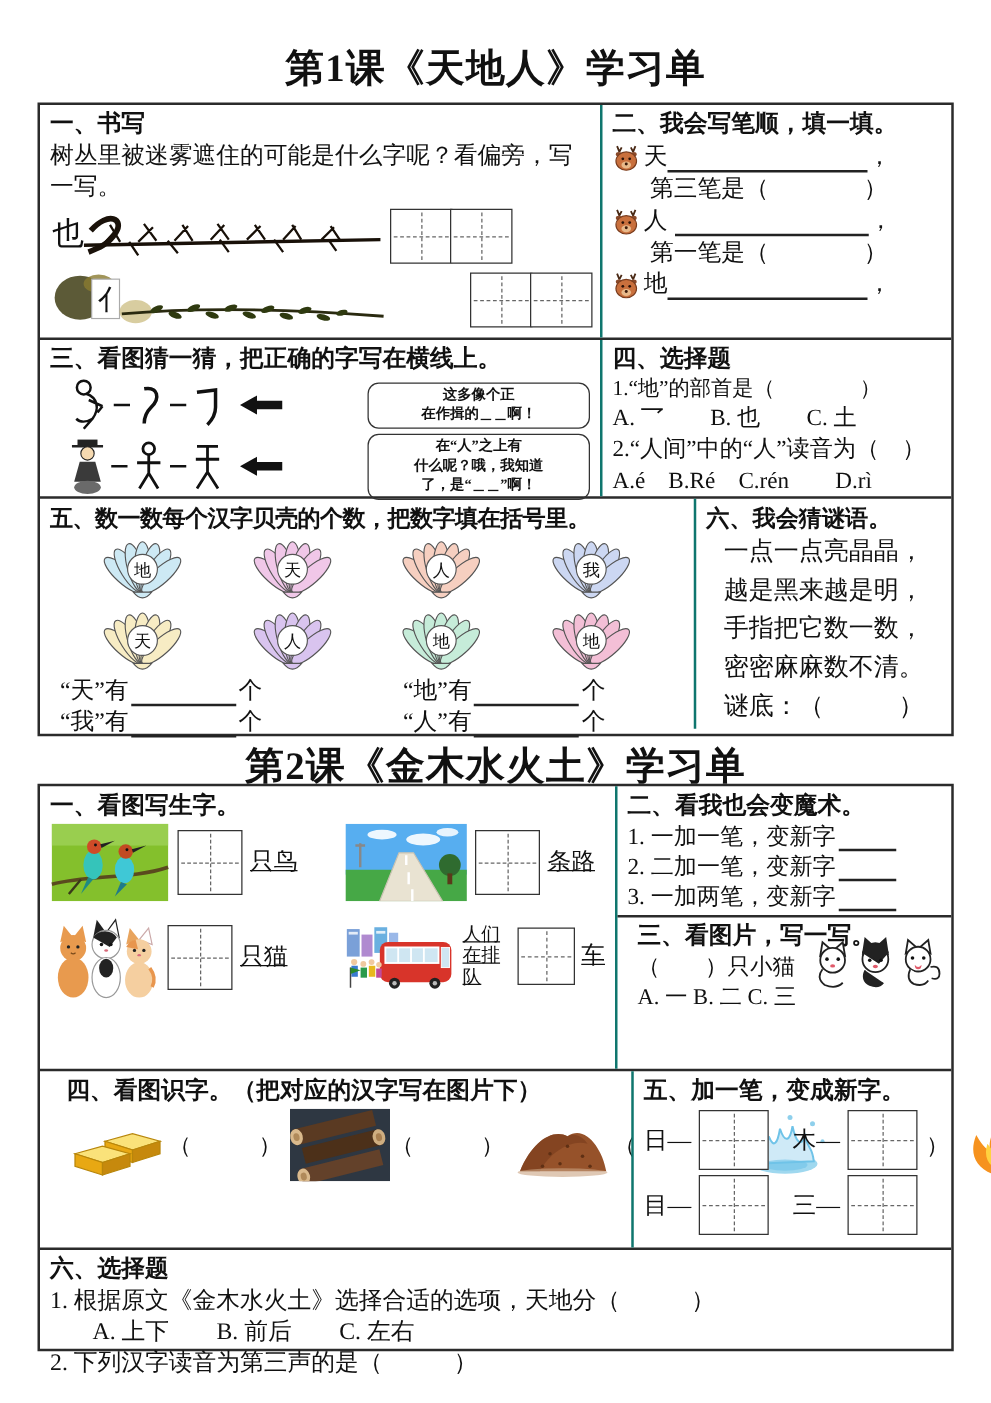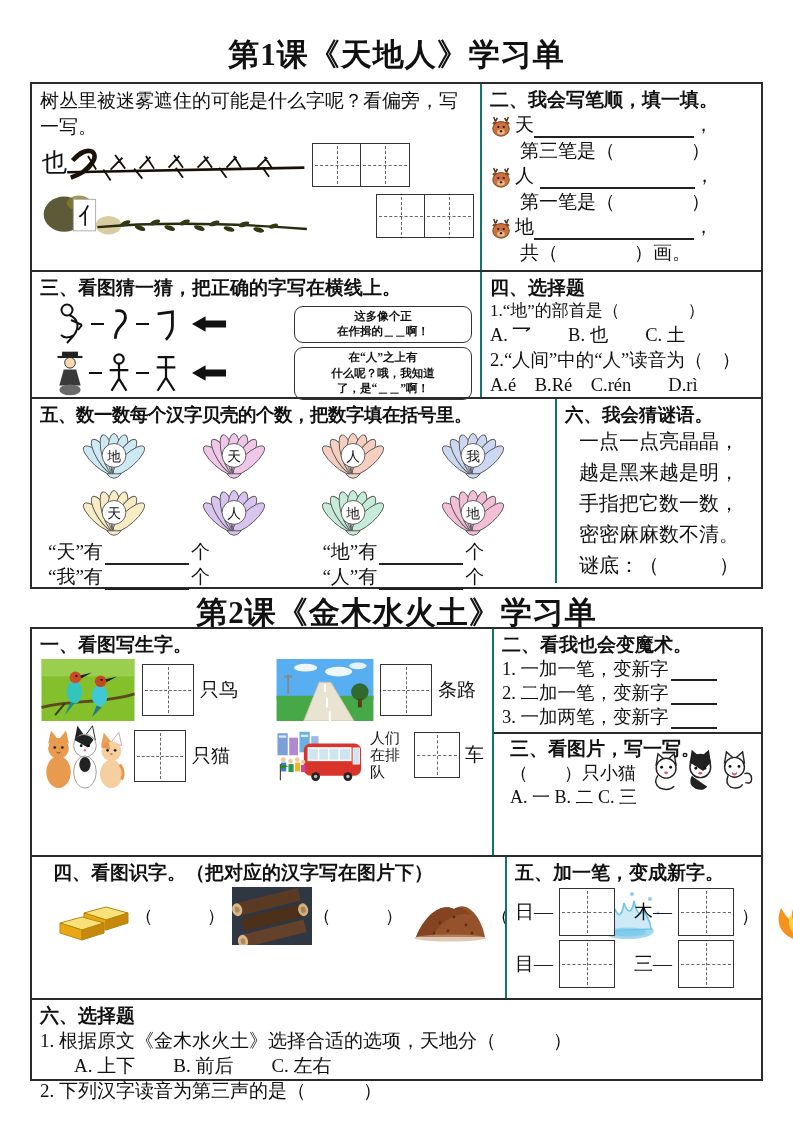--- a/index.html
+++ b/index.html
@@ -32,21 +32,21 @@
           font-size:11.5px;font-weight:bold;line-height:1.35;padding:2px 6px;
           white-space:pre-line;text-align:center;box-sizing:border-box;}
   
   .shell-grid{display:grid;grid-template-columns:repeat(4,1fr);padding:0 14px;}
   .shell{display:flex;justify-content:center;}
   .cnt-grid{display:grid;grid-template-columns:55% 45%;padding-left:8px;}
   .cnt{font-size:19px;height:25px;display:flex;align-items:flex-end;}
   .cnt .blank{width:84px;margin:0 2px;}
   .riddle-line{font-size:20px;line-height:31px;padding-left:14px;}
   
-  .l2items{display:grid;grid-template-columns:236px 1fr;row-gap:2px;margin-top:2px;}
+  .l2items{display:grid;grid-template-columns:236px 1fr;row-gap:12px;margin-top:2px;text-decoration:underline;}
   .l2item{display:flex;align-items:center;gap:6px;}
   .pic-col{display:flex;flex-direction:row;align-items:center;}
   .bracket{font-size:18px;}
   .magic-line{font-size:18.5px;height:24px;display:flex;align-items:flex-end;}
   .magic-line .blank{width:46px;margin-left:2px;}
   .add-grid{display:grid;grid-template-columns:1fr 1fr;row-gap:4px;margin-top:3px;}
   .add-item{display:flex;align-items:center;gap:6px;font-size:19px;}
   .q{font-size:19px;line-height:25px;}
   .q-ind{padding-left:34px;}
 </style>
@@ -54,20 +54,21 @@
 <body>
 
 <div class="sheet">
 
   <div class="title" style="top:34px;">第1课《天地人》学习单</div>
 
   <div class="tbl" style="top:82px;height:503px;">
 
     <div class="row" style="height:186px;">
       <div class="cell" style="width:448px;">
+        <div class="hd">一、书写</div>
         <div class="txt">树丛里被迷雾遮住的可能是什么字呢？看偏旁，写一写。</div>
         <div class="wrow" style="height:48px;margin-top:2px;">
           <svg width="278" height="44" viewBox="0 0 300 46">
             <text x="2" y="30" font-size="28" fill="#111">也</text>
             <path d="M36,18 C52,0 66,8 58,20 C52,30 42,34 34,37" stroke="#1a120a" stroke-width="5" fill="none"></path>
             <path d="M30,31 L292,26" stroke="#181008" stroke-width="3" fill="none"></path>
             <path d="M48,29 l12,-13 M62,28 l-9,-15 M78,28 l13,-13 M94,27 l-11,-15 M110,27 l12,-13 M126,27 l-9,-14 M142,26 l12,-13 M158,26 l-10,-14 M174,26 l12,-12 M190,26 l-9,-13 M206,26 l11,-12 M222,26 l-8,-13 M240,26 l11,-11 M256,26 l-8,-12 M70,28 l8,12 M104,27 l9,11 M150,26 l8,11 M198,26 l8,11 M246,26 l7,10" stroke="#181008" stroke-width="2" fill="none"></path>
           </svg>
           <div class="tzg2" style="margin-left:auto;margin-right:62px;">
             <div class="tzg" style="width:50px;height:44px;"></div>
@@ -148,21 +149,20 @@
             <ellipse cx="12" cy="14" rx="9" ry="8" fill="#c9703d" stroke="#7a3d1e"></ellipse>
             <circle cx="9" cy="12" r="1.2" fill="#2a1208"></circle>
               <circle cx="15" cy="12" r="1.2" fill="#2a1208"></circle>
             <ellipse cx="12" cy="17.5" rx="4.2" ry="3" fill="#e8b98a"></ellipse>
               <circle cx="12" cy="16.5" r="1.3" fill="#3a1a0a"></circle>
           </svg>
           <span>地</span>
           <span class="blank" style="width:160px;"></span>
           <span>，</span>
         </div>
-        <div class="bs-line2">共（　　　　）画。</div>
       </div>
     </div>
 
     <div class="row rt" style="height:127px;">
       <div class="cell" style="width:448px;">
         <div class="hd">三、看图猜一猜，把正确的字写在横线上。</div>
 
         <div class="ev-row">
           <svg width="34" height="46" viewBox="0 0 34 46" style="margin-left:14px;">
             <circle cx="13" cy="9" r="5.5" fill="none" stroke="#111" stroke-width="2"></circle>

